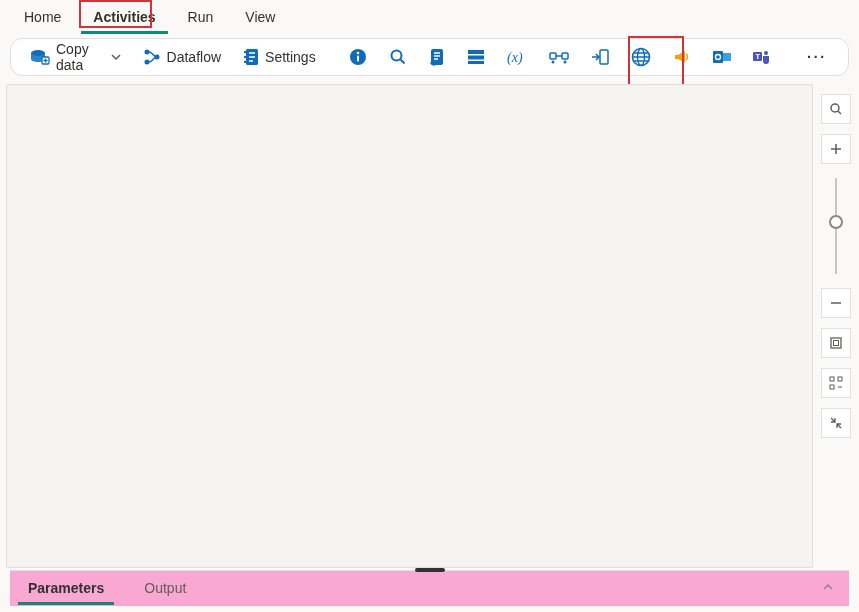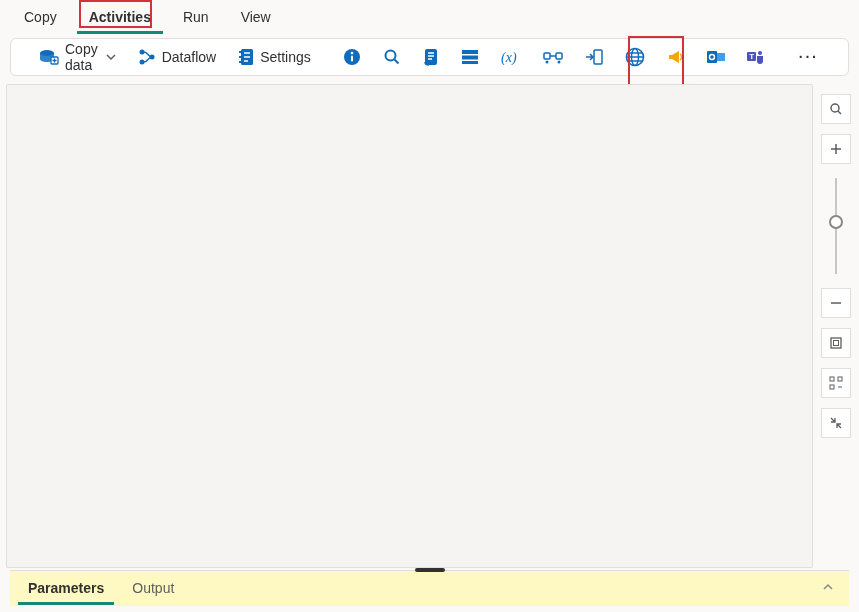--- a/index.html
+++ b/index.html
@@ -38,25 +38,25 @@
     pointer-events: none;
   }
   .hl-activities { left: 79px; top: 0px; width: 73px; height: 28px; }
   .hl-web { left: 628px; top: 36px; width: 56px; height: 78px; }
 
   
   .toolbar {
     margin: 6px 10px 0 10px;
     background: #fff;
     border: 1px solid #e1dfdd;
-    border-radius: 6px;
+    border-radius: 12px;
     height: 38px;
     display: flex;
     align-items: center;
-    padding: 0 22px;
+    padding: 0 13px;
     gap: 10px;
   }
   .tool {
     display: flex;
     align-items: center;
     gap: 6px;
     padding: 4px 6px;
     border-radius: 4px;
     cursor: pointer;
   }
@@ -120,27 +120,27 @@
     padding: 4px 10px;
     font-size: 13px;
     border-radius: 2px;
   }
   .tooltip-web { left: 641px; top: 86px; }
 
   
   .bottom {
     position: absolute;
     left: 10px; right: 10px; bottom: 6px;
-    background: #fef9c3;
+    background: #f9a8d4;
     border-top: 1px solid #e1dfdd;
     height: 36px;
     display: flex;
     align-items: center;
     padding: 0 8px;
-    gap: 8px;
+    gap: 20px;
   }
   .btab {
     padding: 8px 10px 6px 10px;
     cursor: pointer;
     border-bottom: 3px solid transparent;
     font-size: 14px;
     color: #605e5c;
   }
   .btab.active {
     color: #323130;
@@ -162,21 +162,21 @@
     border-radius:2px;
   }
 </style>
 </head>
 <body>
 
 <div class="hl-red hl-activities"></div>
 <div class="hl-red hl-web"></div>
 
 <div class="tabs">
-  <div class="tab">Copy</div>
+  <div class="tab">Home</div>
   <div class="tab active">Activities</div>
   <div class="tab">Run</div>
   <div class="tab">View</div>
 </div>
 
 <div class="toolbar">
 
   <div class="tool">
     <span>
       <svg width="20" height="16" viewBox="0 0 20 16">

